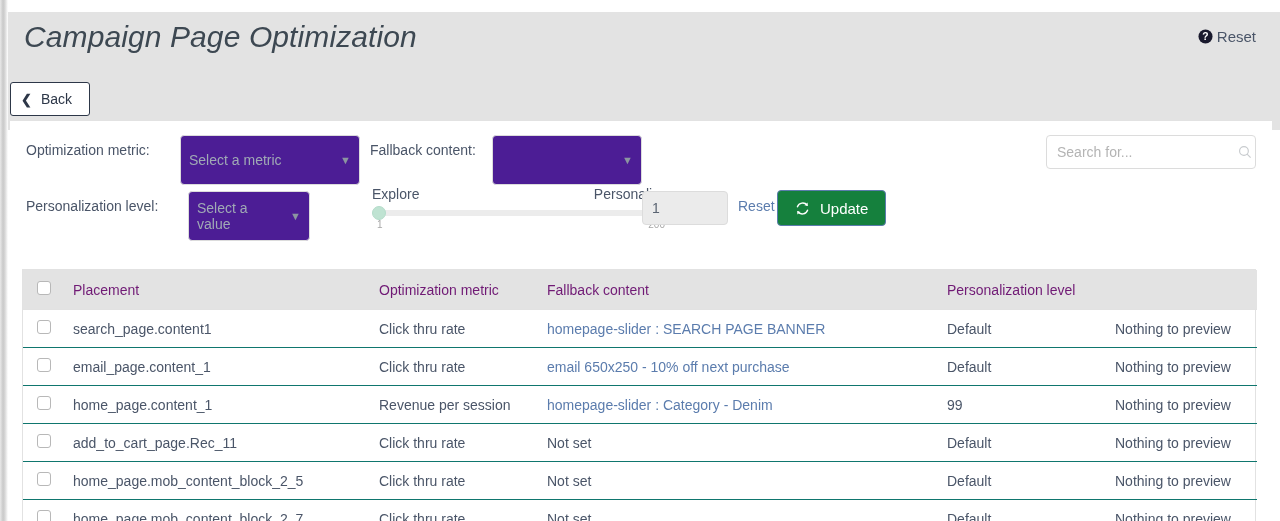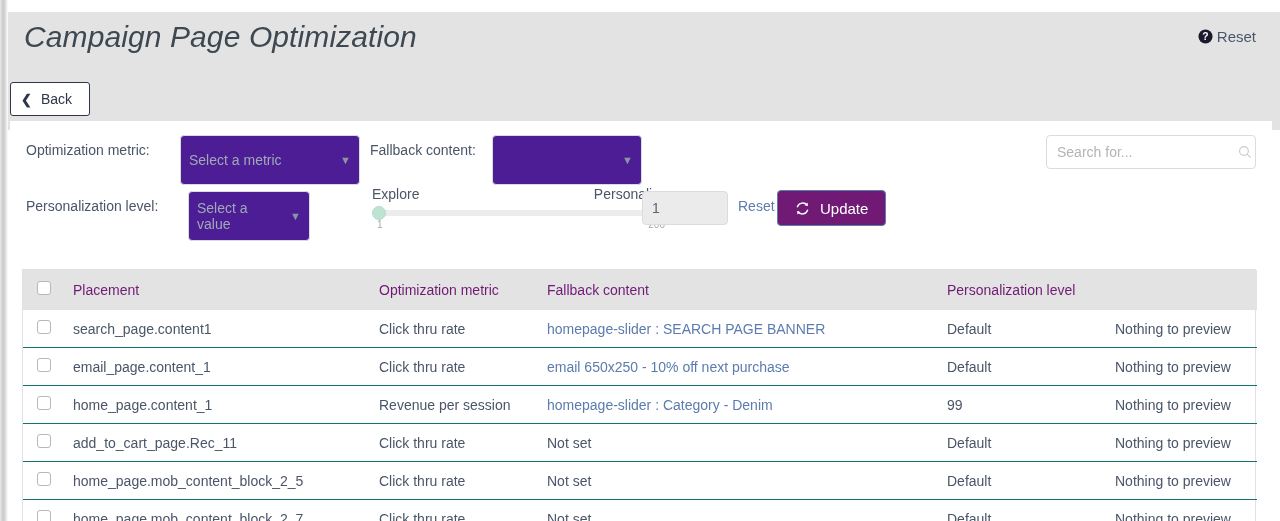--- a/index.html
+++ b/index.html
@@ -225,21 +225,21 @@
     color: #5b7cad;
     text-decoration: none;
     cursor: pointer;
   }
 
   .update-btn {
     position: absolute;
     left: 767px; top: 13px;
     height: 36px;
     padding: 0 17px;
-    background: #701a75;
+    background: #15803d;
     border: 1px solid #5b7cad;
     border-radius: 4px;
     color: #ffffff;
     font-size: 15px;
     font-family: "Liberation Sans", sans-serif;
     display: flex;
     align-items: center;
     gap: 10px;
     cursor: pointer;
   }

